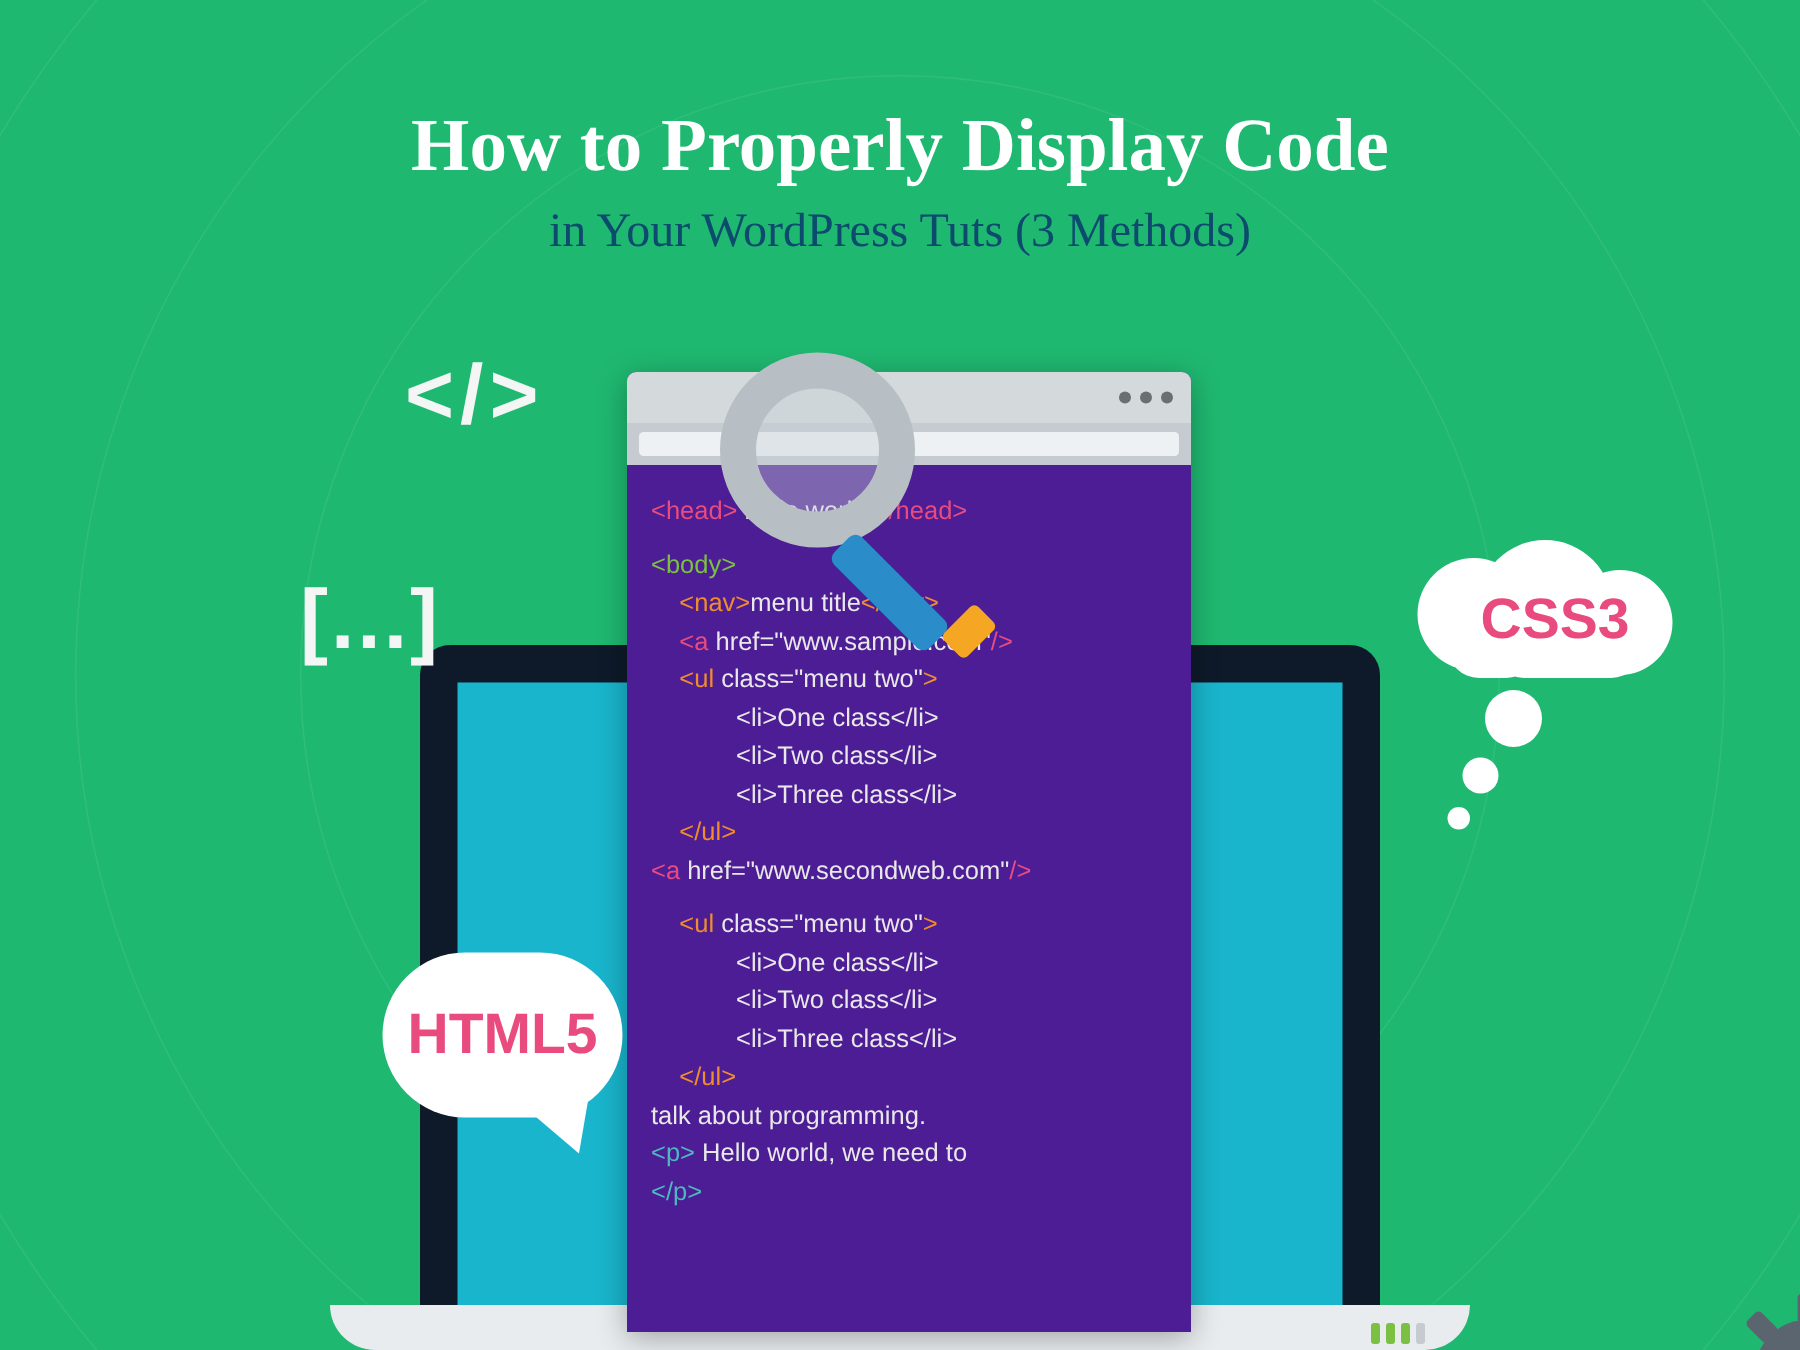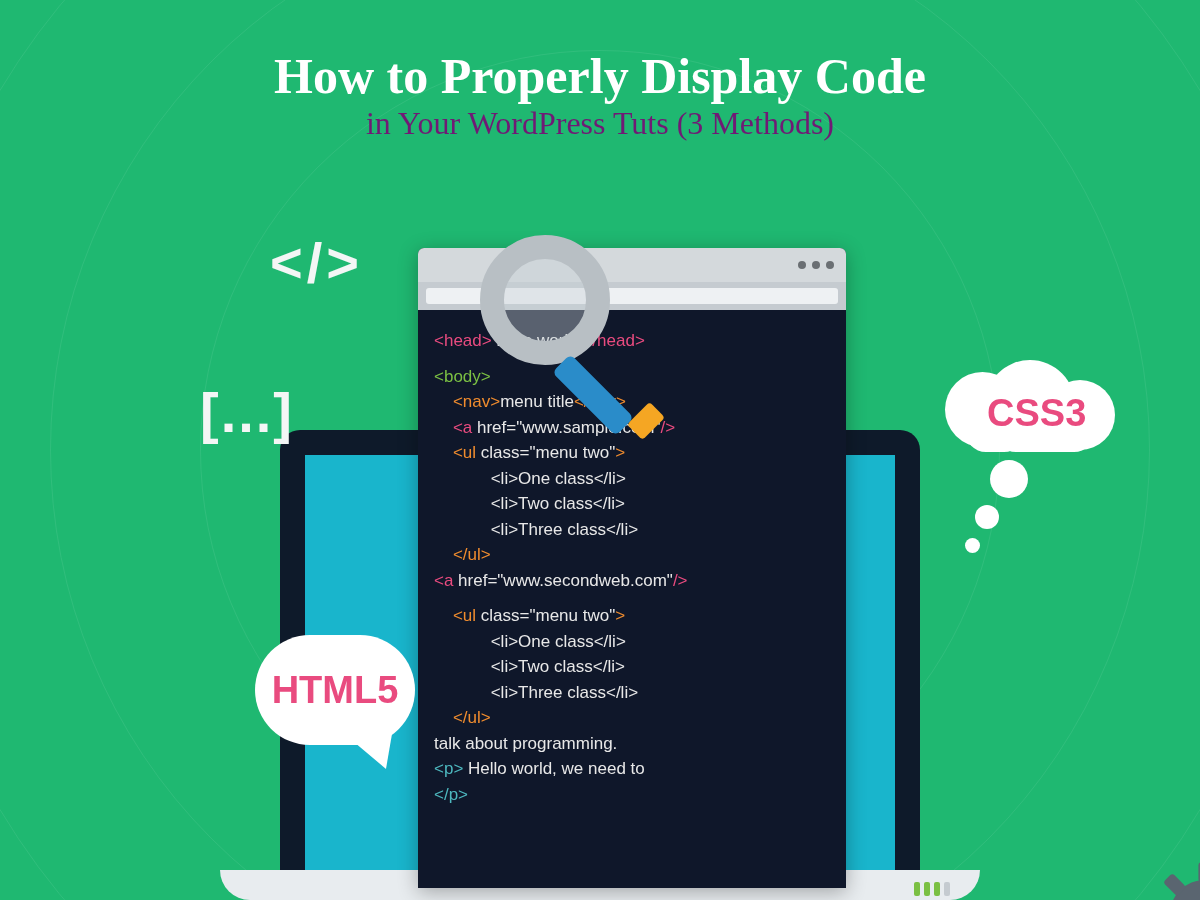--- a/index.html
+++ b/index.html
@@ -1,37 +1,37 @@
 <!DOCTYPE html>
 <html><head>
 <meta charset="utf-8">
 <style>
 *{margin:0;padding:0;box-sizing:border-box}
 body{width:1200px;height:900px;background:#1fb871;font-family:Georgia,serif;position:relative;overflow:hidden}
 .ring{position:absolute;border:1px solid rgba(255,255,255,0.08);border-radius:50%}
 .ring1{width:800px;height:800px;left:200px;top:50px}
 .ring2{width:1100px;height:1100px;left:50px;top:-100px}
 .ring3{width:1400px;height:1400px;left:-100px;top:-250px}
-.header{text-align:center;padding-top:47px;position:relative;z-index:2}
+.header{text-align:center;padding-top:67px;position:relative;z-index:2}
 .title{color:#fff;font-size:50px;font-weight:bold;font-family:Georgia,serif}
-.subtitle{color:#701a75;font-size:32px;font-family:Georgia,serif}
+.subtitle{color:#0c4a6e;font-size:32px;margin-top:10px;font-family:Georgia,serif}
 .decor{position:absolute;color:#f3f6f5;font-family:Arial,sans-serif;font-weight:bold;z-index:3}
 .tag-decor{top:230px;left:270px;font-size:56px;letter-spacing:4px}
 .bracket-decor{top:380px;left:200px;font-size:56px;letter-spacing:2px}
 .laptop{position:absolute;bottom:0;left:220px;width:760px;height:470px;z-index:1}
 .laptop-screen-outer{position:absolute;top:0;left:60px;width:640px;height:440px;background:#0e1a2a;border-radius:20px 20px 0 0}
 .laptop-screen-inner{position:absolute;top:25px;left:25px;right:25px;bottom:0;background:#19b5cc}
 .laptop-base{position:absolute;bottom:0;left:0;width:760px;height:30px;background:#e8ecef;border-radius:0 0 30px 30px}
 .laptop-notch{position:absolute;bottom:20px;left:340px;width:80px;height:12px;background:#c5cbd0;border-radius:0 0 10px 10px}
 .light{position:absolute;bottom:4px;width:6px;height:14px;border-radius:2px}
 .l1{right:60px;background:#7bc043}
 .l2{right:50px;background:#7bc043}
 .l3{right:40px;background:#7bc043}
 .l4{right:30px;background:#c5cbd0}
-.code-window{position:absolute;top:248px;left:418px;width:428px;height:640px;z-index:4;background:#0f172a;border-radius:6px 6px 0 0;box-shadow:0 4px 20px rgba(0,0,0,0.3)}
+.code-window{position:absolute;top:248px;left:418px;width:376px;height:640px;z-index:4;background:#4c1d95;border-radius:6px 6px 0 0;box-shadow:0 4px 20px rgba(0,0,0,0.3)}
 .window-bar{height:34px;background:#d4d9dc;border-radius:6px 6px 0 0;display:flex;align-items:center;justify-content:flex-end;padding:0 12px;gap:6px}
 .wdot{width:8px;height:8px;border-radius:50%;background:#6a6f73}
 .url-bar{height:28px;background:#c5cbd0;margin:0;display:flex;align-items:center;padding:0 8px}
 .url-inner{background:#eef1f3;height:16px;flex:1;border-radius:3px}
 .code-area{padding:18px 16px;font-family:Arial,sans-serif;font-size:17px;line-height:1.5;color:#ddd}
 .code-line{white-space:pre}
 .c-pink{color:#e94b7f}
 .c-green{color:#7bc043}
 .c-orange{color:#f08c2e}
 .c-white{color:#e8e8e8}

